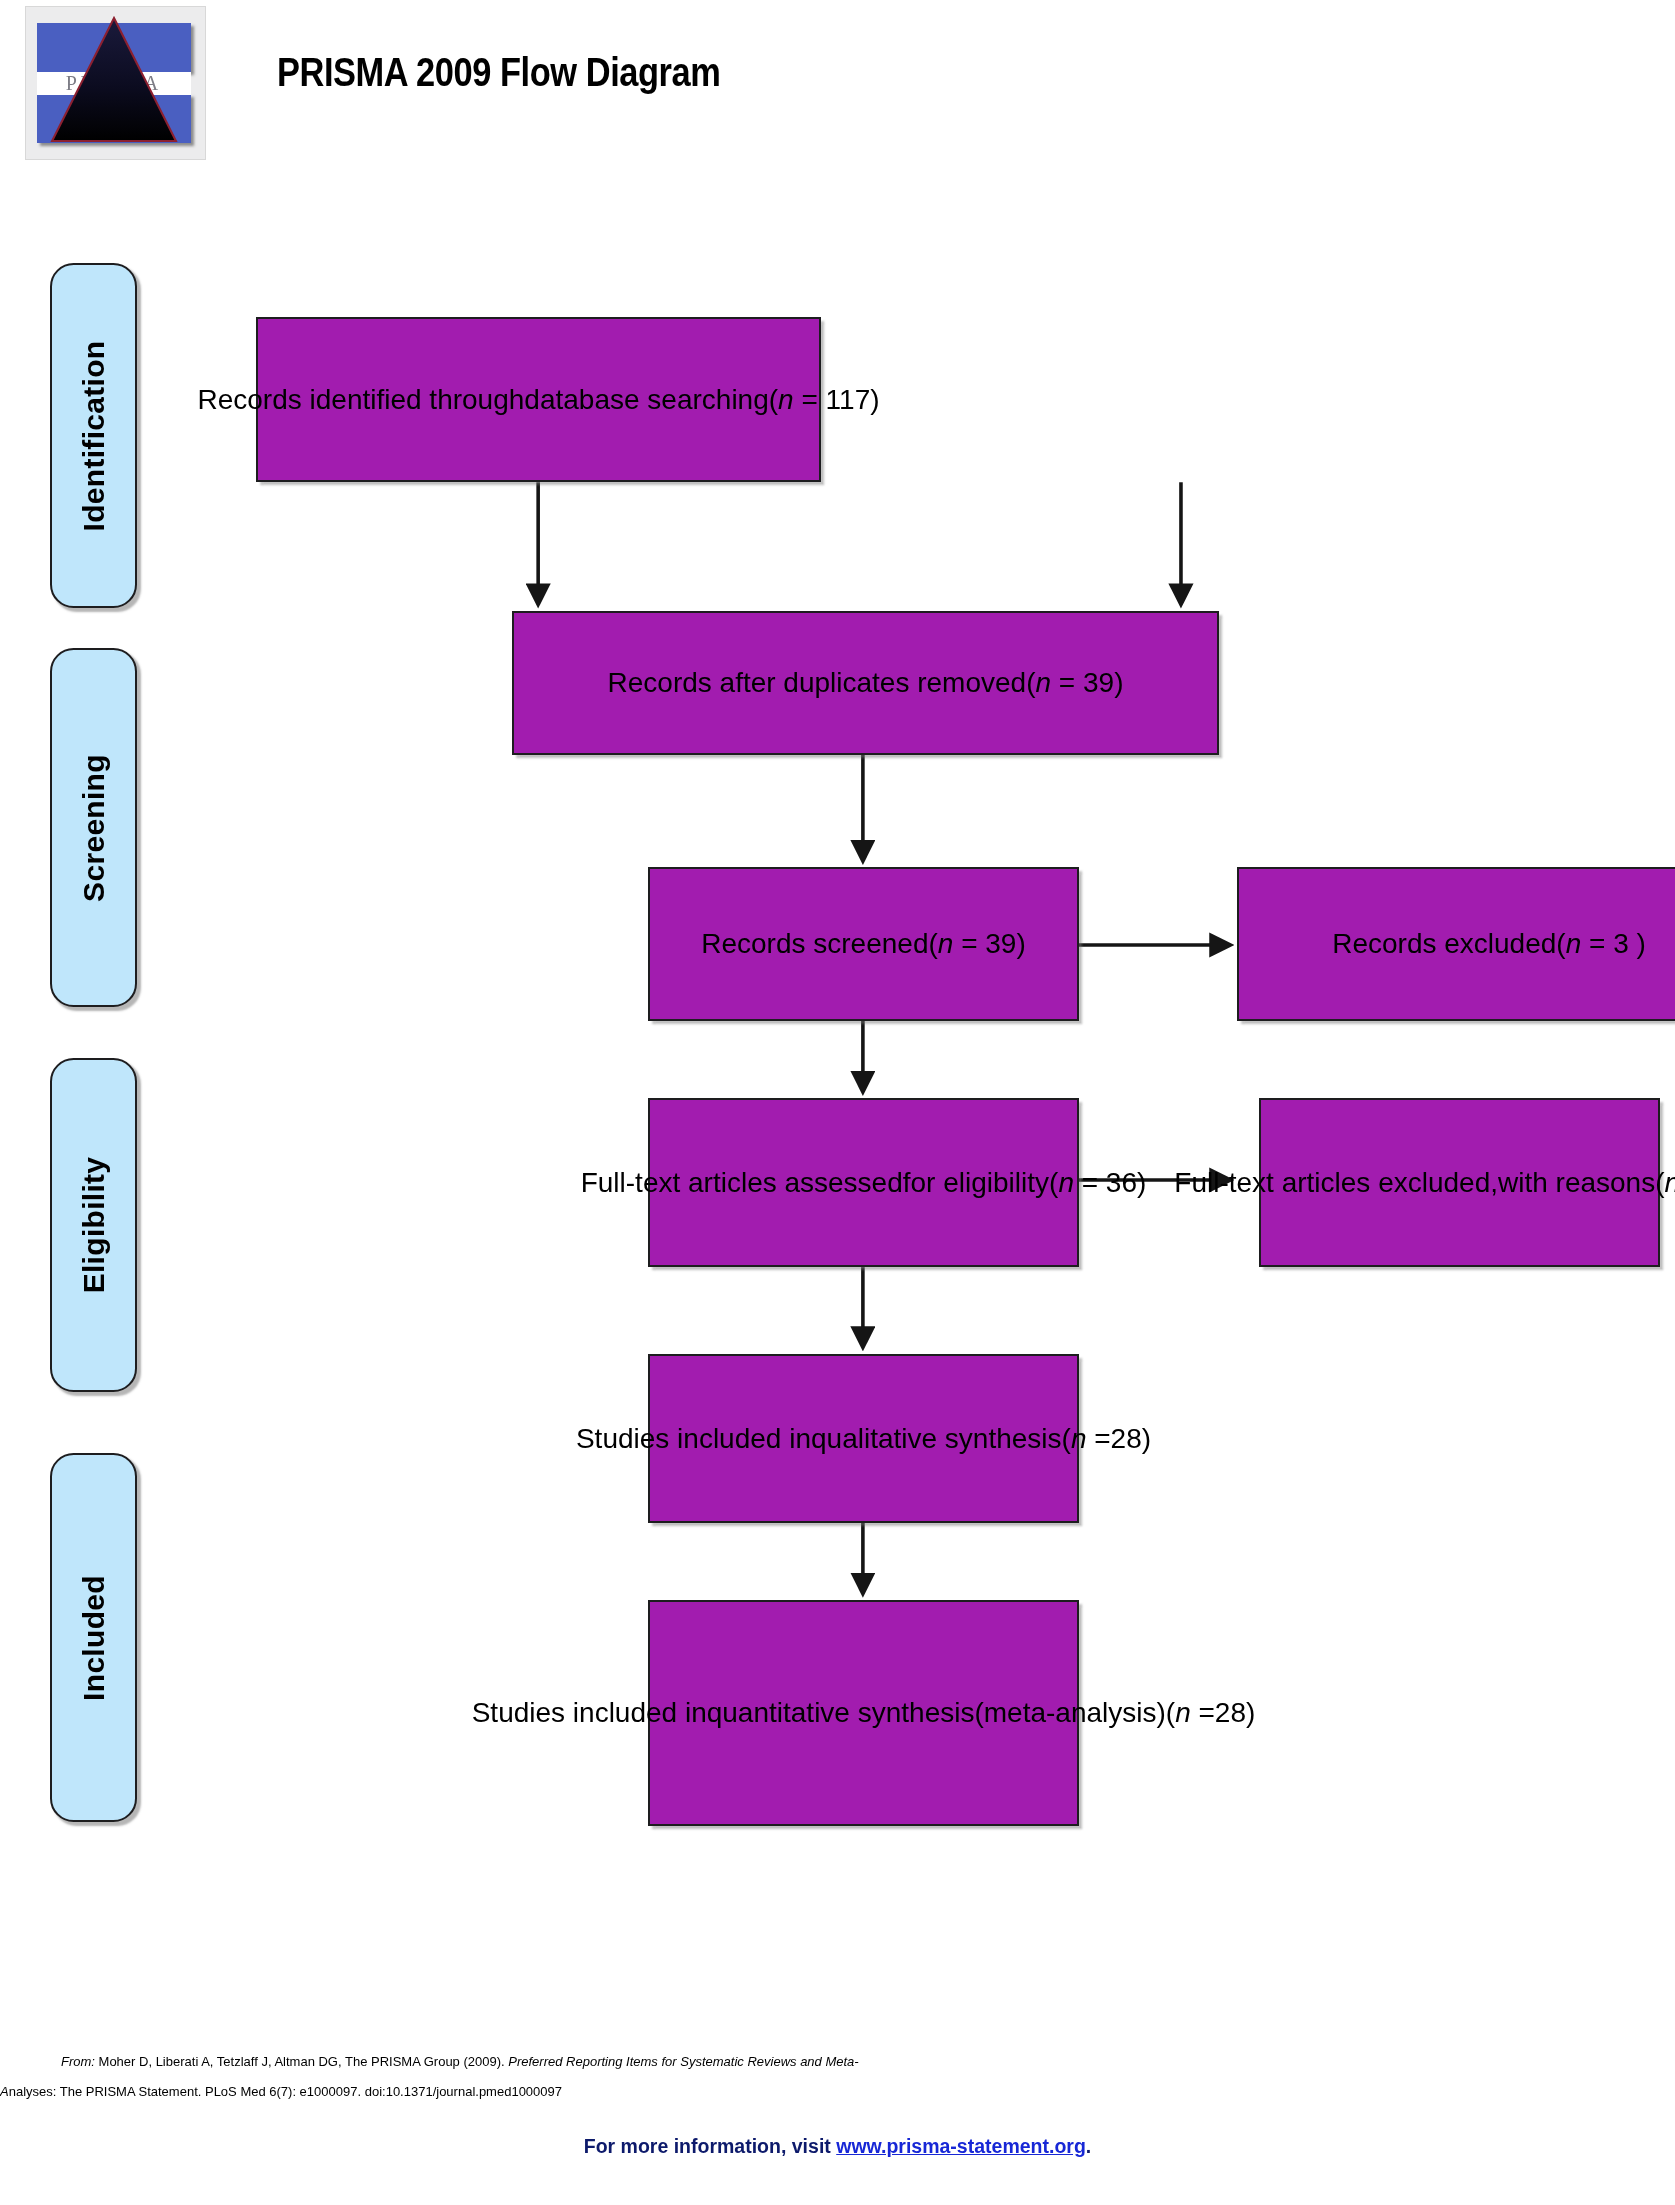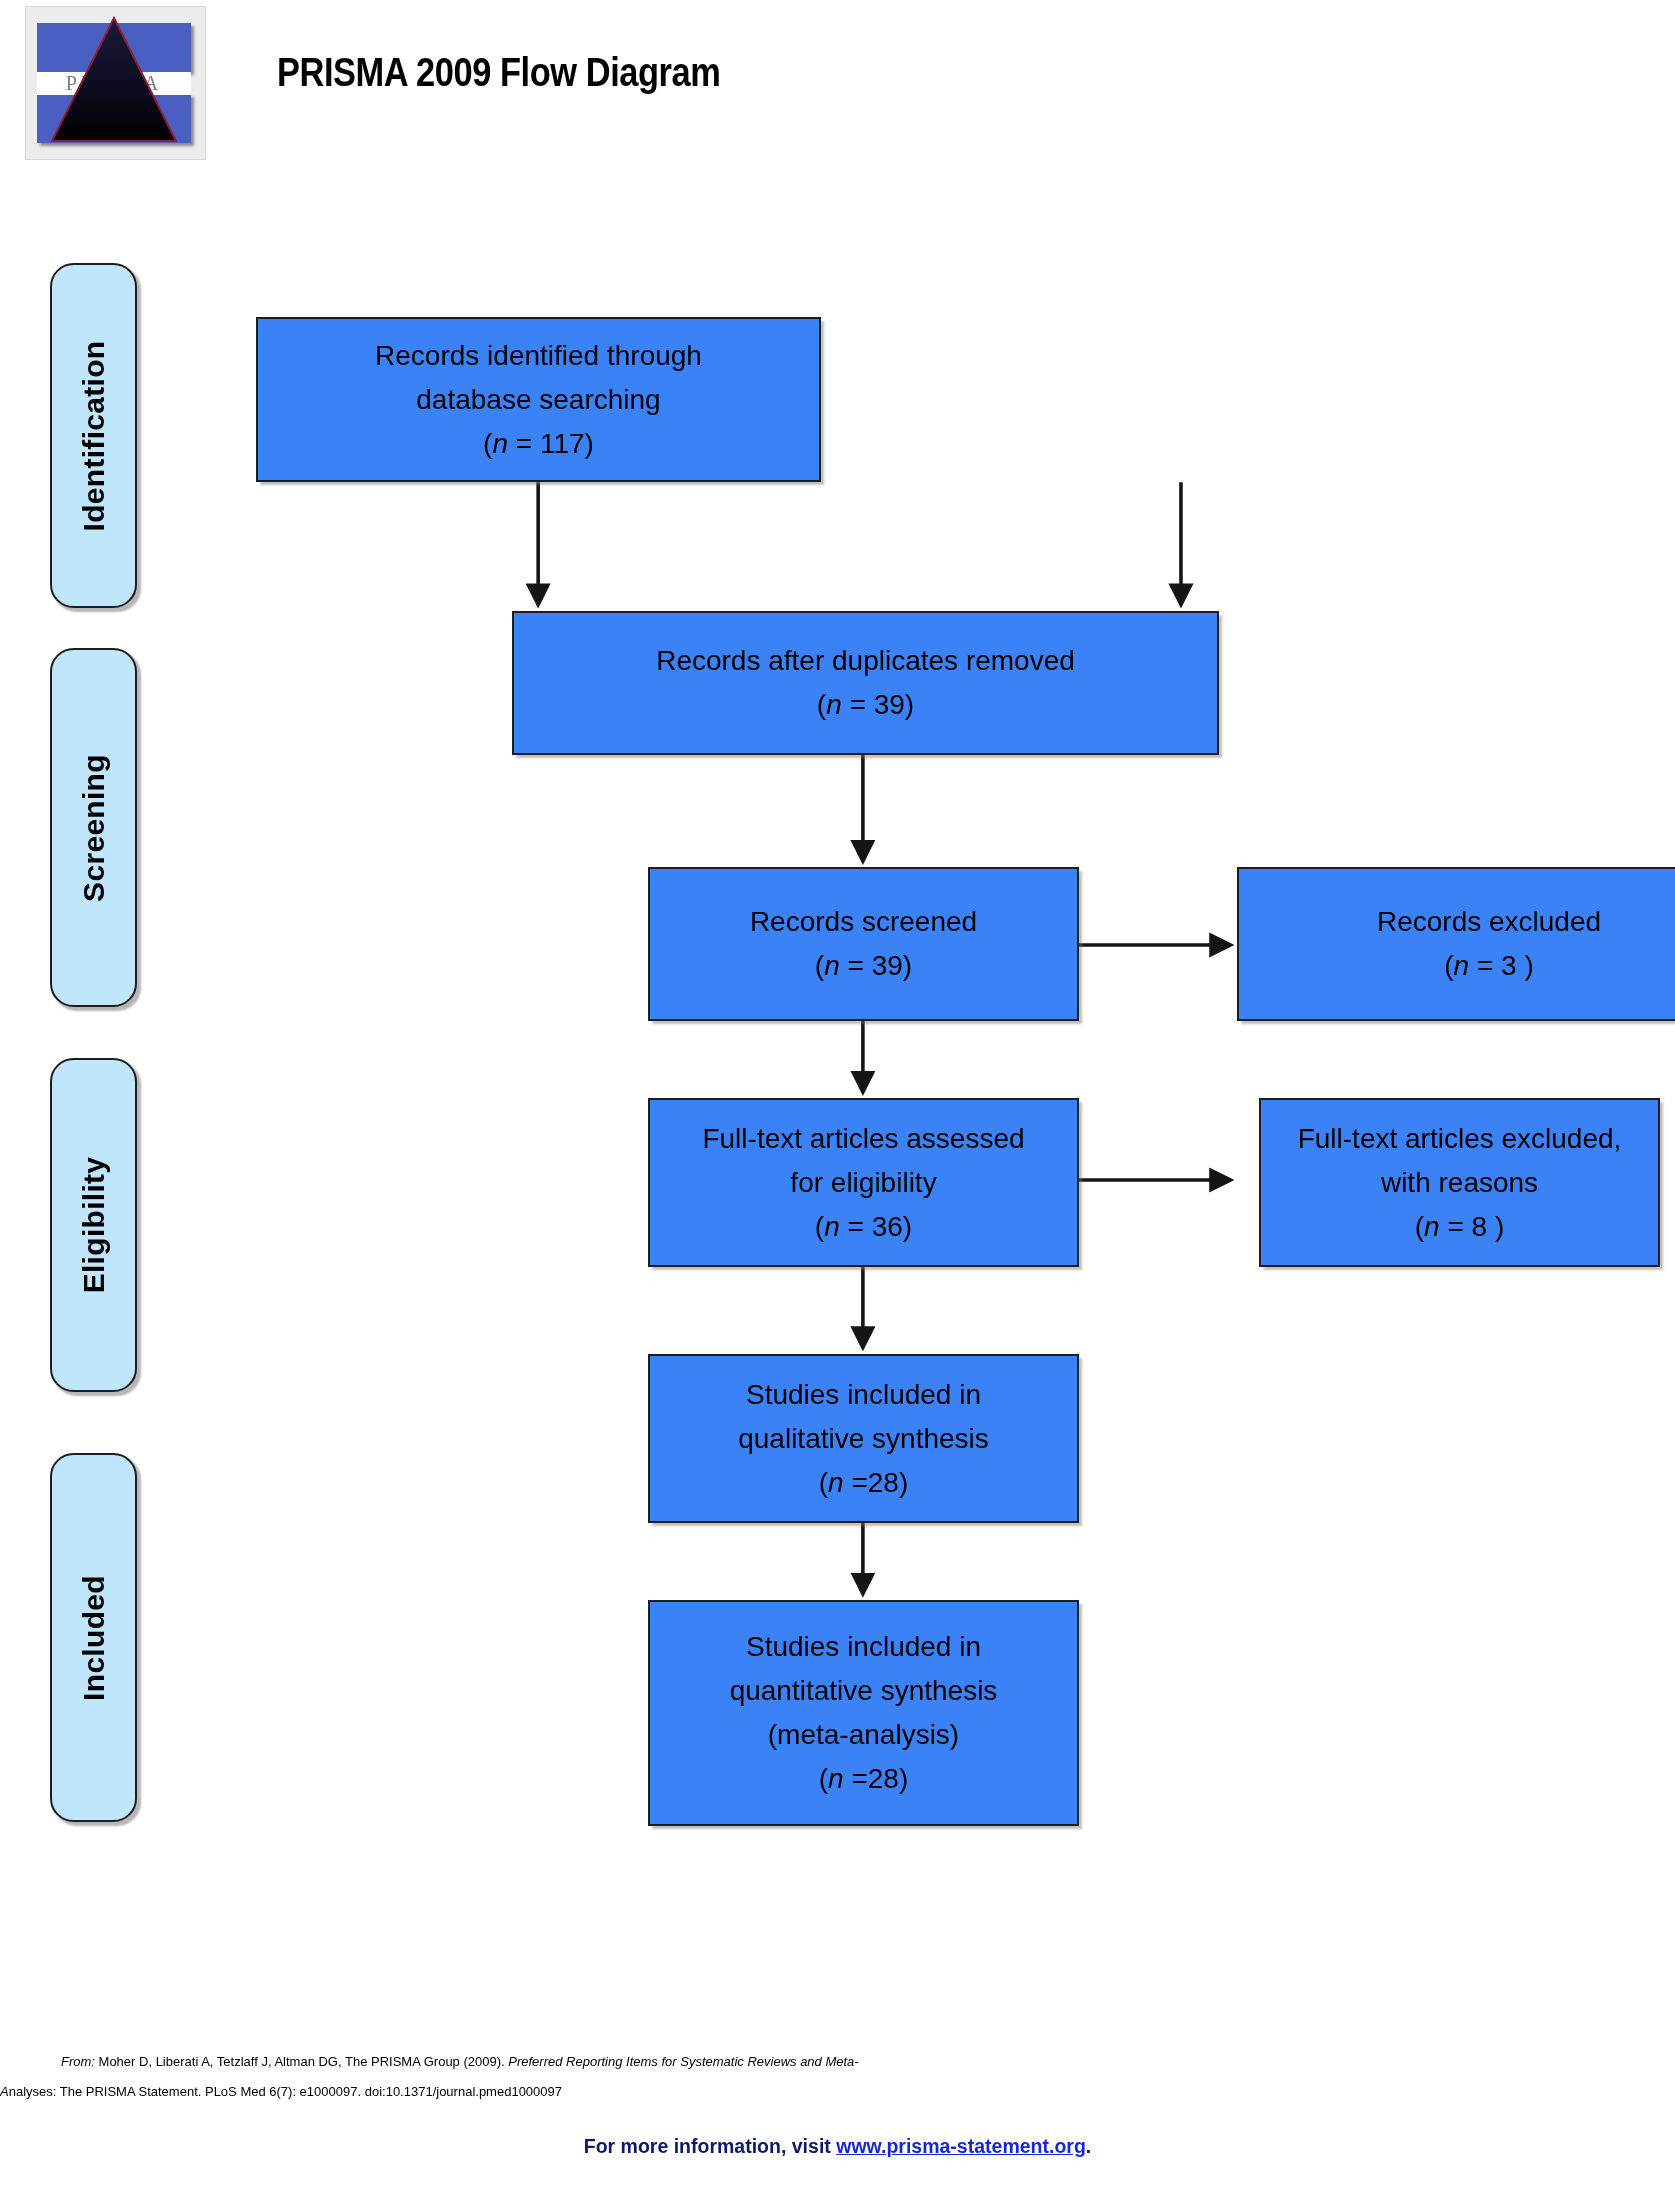--- a/index.html
+++ b/index.html
@@ -107,26 +107,26 @@
     letter-spacing: 0.3px;
   }
   #stage-identification { top: 263px;  height: 345px; }
   #stage-screening      { top: 648px; height: 359px; }
   #stage-eligibility    { top: 1058px; height: 334px; }
   #stage-included       { top: 1453px; height: 369px; }
 
   
   .box {
     position: absolute;
-    background: #3b82f6;
+    background: #a21caf;
     border: 2.1px solid #1d1d1f;
     box-sizing: border-box;
     box-shadow: 3.6px 3.6px 2.1px rgba(120,120,120,0.45);
     display: flex;
-    flex-direction: column;
+    flex-direction: row;
     align-items: center;
     justify-content: center;
     text-align: center;
     padding: 5.1px 9.2px;
   }
   .box .line {
     font-size: 28px;
     line-height: 44px;
     white-space: nowrap;
   }

